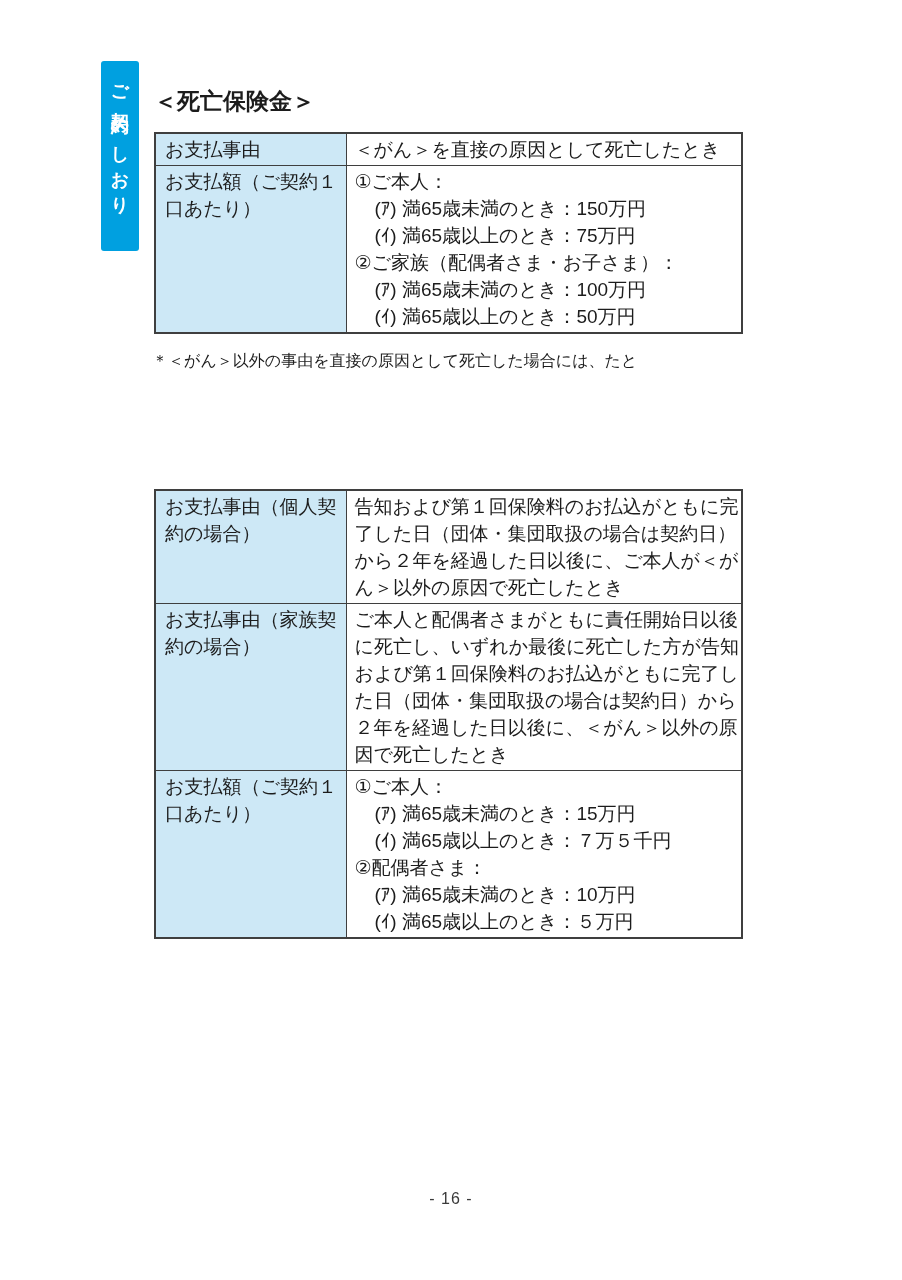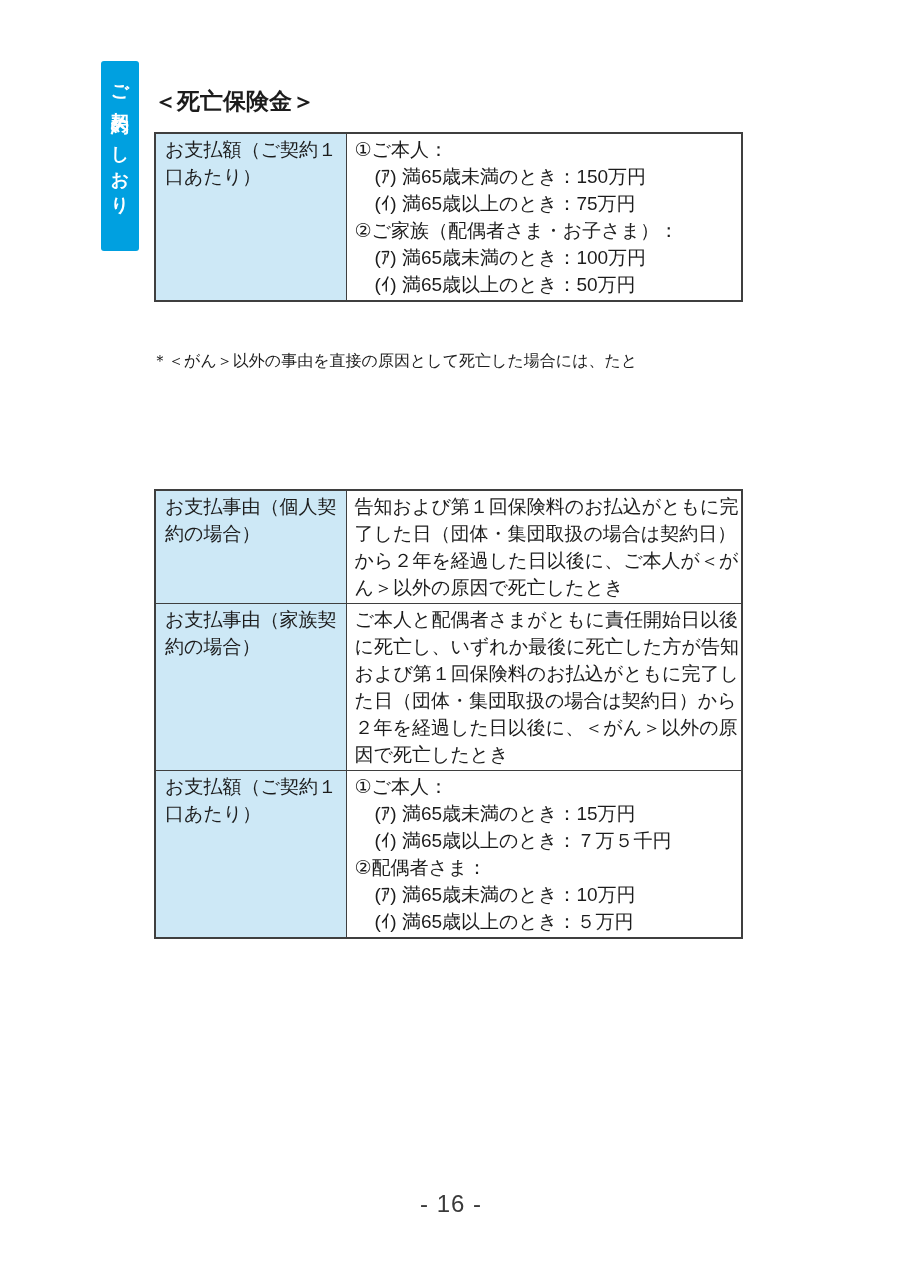--- a/index.html
+++ b/index.html
@@ -93,38 +93,46 @@
   #note-death-refund  { top: 951px; }
   .note-line { white-space: nowrap; }
   .note-line.cont { padding-left: 21px; }
 
   .page-number {
     position: absolute;
     top: 1190px;
     left: 0;
     width: 902px;
     text-align: center;
-    font-size: 24px;
+    font-size: 16px;
     color: #3a3a3a;
     letter-spacing: 1px;
   }
 </style>
 </head>
 <body>
 
 <div class="page">
 
   <div class="side-tab">
     <span class="vtext">ご契約のしおり</span>
   </div>
 
   <div class="heading" id="heading-death-benefit">＜死亡保険金＞</div>
 
   <table class="doc-table" id="death-benefit-table">
     <tbody>
+        <tr class="r1">
+      <td class="label-cell">
+        <div class="cell-line">お支払事由</div>
+      </td>
+      <td class="value-cell">
+        <div class="cell-line">＜がん＞を直接の原因として死亡したとき</div>
+      </td>
+    </tr>
     <tr class="r2">
       <td class="label-cell">
         <div class="cell-line">お支払額（ご契約１</div>
         <div class="cell-line">口あたり）</div>
       </td>
       <td class="value-cell">
         <div class="cell-line">①ご本人：</div>
         <div class="cell-line indent-1">(ｱ) 満65歳未満のとき：150万円</div>
         <div class="cell-line indent-1">(ｲ) 満65歳以上のとき：75万円</div>
         <div class="cell-line">②ご家族（配偶者さま・お子さま）：</div>

